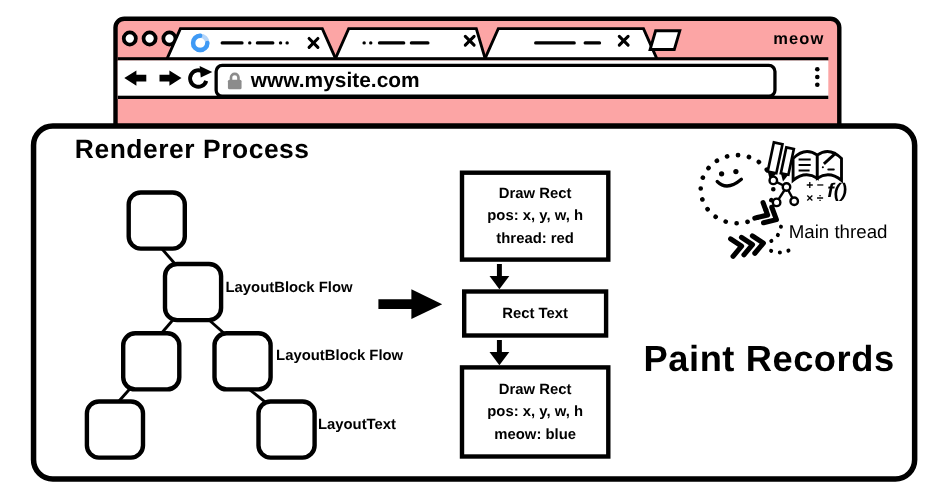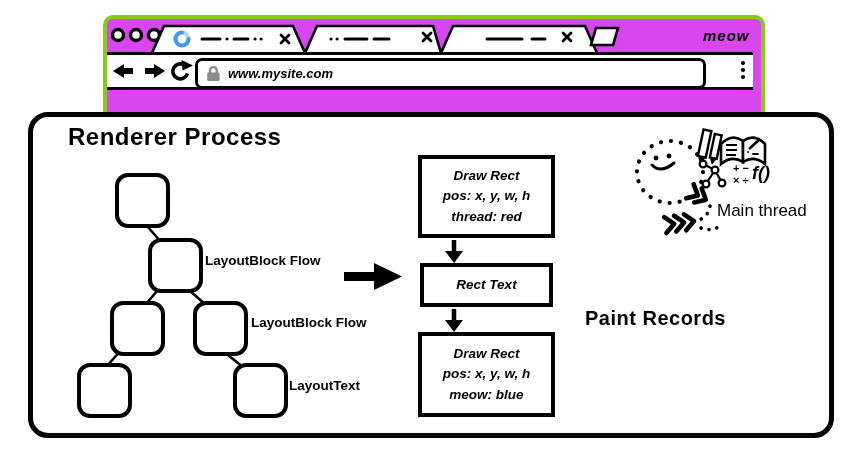--- a/index.html
+++ b/index.html
@@ -1,42 +1,42 @@
 <!DOCTYPE html>
 <html><head>
 <meta charset="utf-8">
 <style>
   html,body{margin:0;padding:0;background:#fff;}
   .stage{position:relative;width:865px;height:455px;background:#fff;overflow:hidden;
          font-family:"Liberation Sans","DejaVu Sans",sans-serif;color:#000;}
   
   .browser{position:absolute;left:103px;top:15px;width:654px;height:100px;
-           background:#d946ef;border:4px solid #84cc16;border-radius:10px 10px 0 0;z-index:1;font-style:italic;}
+           background:#fca5a5;border:4px solid #000000;border-radius:10px 10px 0 0;z-index:1;}
   .tabstrip{position:absolute;left:0;top:0;width:646px;height:36px;display:block;}
   .tabstrip-sep{position:absolute;left:0;top:33px;width:646px;height:0;border-bottom:3px solid #000;}
   .brand{position:absolute;left:596px;top:8px;width:50px;font-size:15px;font-weight:700;
          letter-spacing:1px;}
   .navrow{position:absolute;left:0;top:36px;width:646px;height:32px;border-bottom:3px solid #000;background:#fff;}
   .navicons{position:absolute;left:0;top:0;width:88px;height:32px;display:block;}
   .urlfield{position:absolute;left:88px;top:3px;width:505px;height:25px;border:3px solid #000;
             border-radius:7px;background:#fff;display:flex;align-items:center;}
   .lock{margin-left:8px;display:block;}
-  .urltext{margin-left:7px;font-size:13px;font-weight:700;text-align:right;}
+  .urltext{margin-left:7px;font-size:19px;font-weight:700;text-align:right;}
   .kebab{position:absolute;left:632px;top:4px;width:8px;height:24px;display:block;}
   
   .mainbox{position:absolute;left:28px;top:112px;width:796px;height:316px;background:#fff;
            border:5px solid #000;border-radius:20px;z-index:2;}
   .panel-title{position:absolute;left:35px;top:6px;font-size:24px;font-weight:700;letter-spacing:0.5px;}
   .edges{position:absolute;left:0;top:0;width:796px;height:316px;display:block;}
   .tnode{position:absolute;width:47px;height:47px;border:4.5px solid #000;border-radius:13px;background:#fff;}
   .nlabel{position:absolute;font-size:13.5px;font-weight:700;white-space:nowrap;text-align:center;}
   .pbox{position:absolute;border:4px solid #000;background:#fff;display:flex;flex-direction:column;
-        justify-content:center;align-items:center;font-style:italic;}
+        justify-content:center;align-items:center;}
   .pbox .pl{font-size:13.5px;font-weight:700;line-height:1.5;}
-  .paint-heading{position:absolute;left:552px;top:190px;font-size:20px;font-weight:700;letter-spacing:0.5px;}
+  .paint-heading{position:absolute;left:552px;top:190px;font-size:33px;font-weight:700;letter-spacing:0.5px;}
   .charsvg{position:absolute;left:592px;top:10px;width:240px;height:120px;display:block;}
   .mt-label{position:absolute;left:684px;top:84px;font-size:17px;font-weight:400;white-space:nowrap;}
 </style>
 </head>
 <body>
 
 <div class="stage">
 
   <div class="browser">
 

